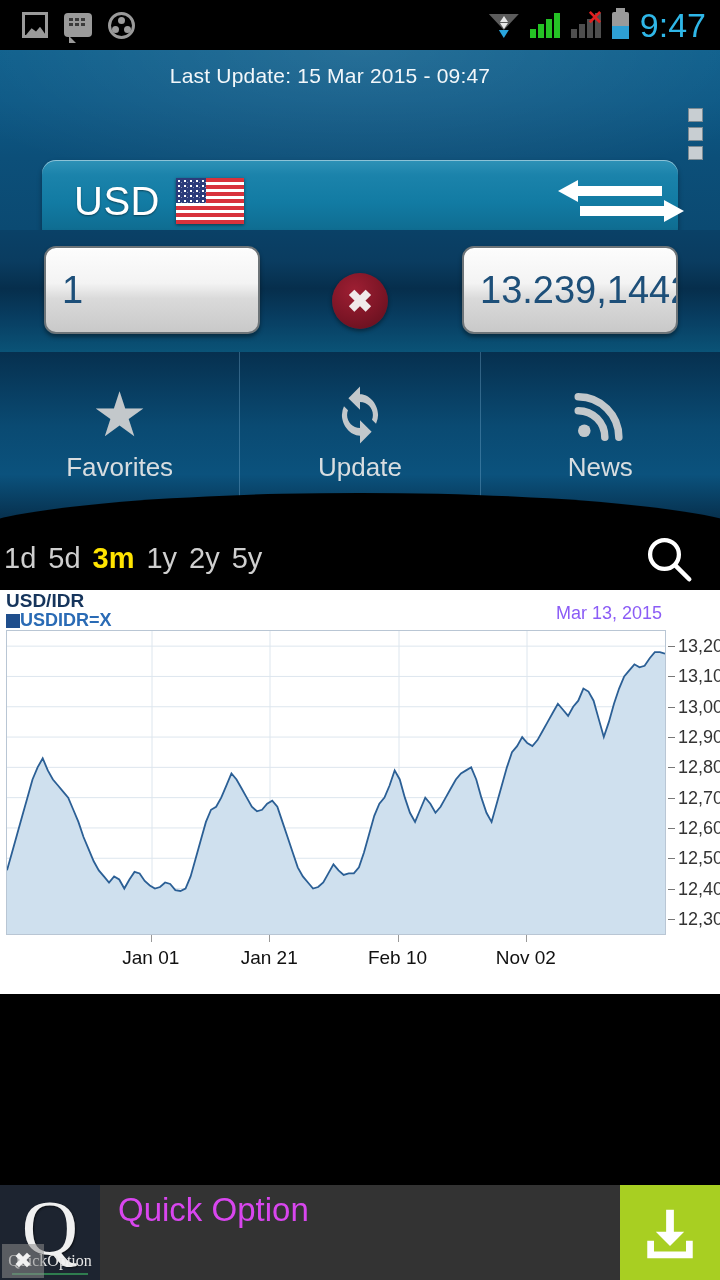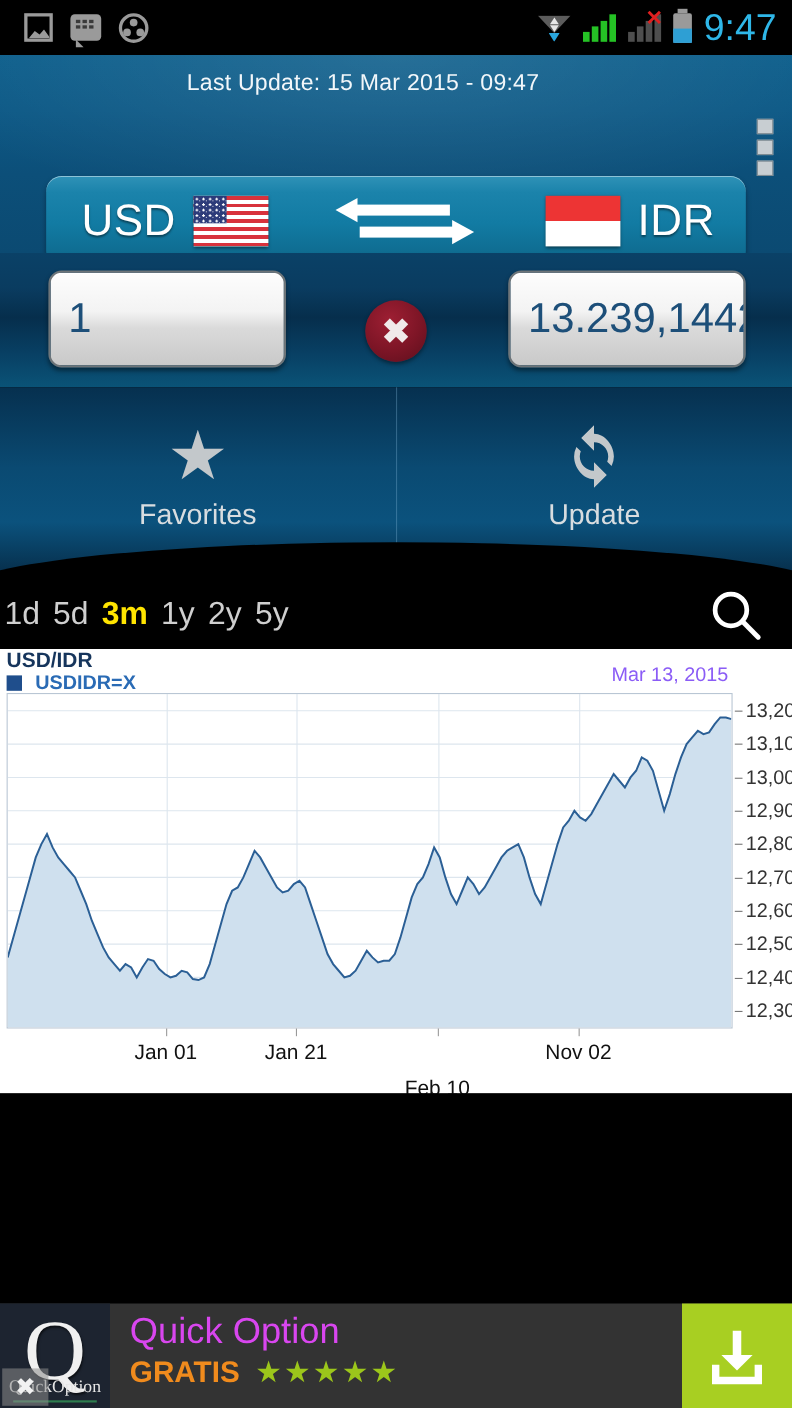--- a/index.html
+++ b/index.html
@@ -125,21 +125,21 @@
   #ranges{ display:flex; gap:12px; padding-left:4px; }
   #ranges span{ color:#cfcfcf; font-size:29px; }
   #ranges span.on{ color:#ffe400; font-weight:bold; }
   #searchicon{ margin-left:auto; margin-right:20px; width:62px; height:62px;
     display:flex; align-items:center; justify-content:center; }
 
   
   #chartwrap{ position:absolute; left:0; top:590px; width:720px; height:404px; background:#fff; }
   #ch-title{ position:absolute; left:6px; top:0px; color:#16355c; font-size:19px;
     font-weight:bold; font-family:"Liberation Sans", sans-serif; }
-  #ch-legend{ position:absolute; left:6px; top:20px; display:flex; align-items:center; gap:12px; }
+  #ch-legend{ position:absolute; left:6px; top:20px; display:flex; align-items:center; gap:0; }
   #ch-legend i{ width:14px; height:14px; background:#1f4e8c; display:block; }
   #ch-legend span{ color:#2a6bb5; font-size:18px; font-weight:bold; }
   #ch-date{ position:absolute; right:58px; top:13px; color:#8b5cf6; font-size:18px; }
   #plot{ position:absolute; left:6px; top:40px; width:660px; height:305px;
     border:1px solid #b9c6d4; background:#fff; overflow:hidden; }
   #plot svg{ display:block; }
   #yaxis{ position:absolute; left:668px; top:40px; width:52px; height:305px; }
   #yaxis div{ position:absolute; left:10px; color:#333; font-size:18px;
     transform:translateY(-50%); white-space:nowrap; }
   #yaxis i{ position:absolute; left:0; width:7px; height:1px; background:#777; }
@@ -221,24 +221,20 @@
     <div class="side l">
       <div class="cur-code">USD</div>
       <div class="flag us">
           <div class="canton"></div>
         </div>
     </div>
     <div class="swap">
       <div class="a1"></div>
         <div class="a2"></div>
     </div>
-    <div class="side r">
-      <div class="flag id"></div>
-      <div class="cur-code">IDR</div>
-    </div>
   </div>
 </div>
 
 <div id="amountrow">
   <div class="amt-field" id="amt-in">
     <span>1</span>
   </div>
   <div id="clearbtn">
     <b>✖</b>
   </div>
@@ -255,20 +251,30 @@
     <div class="lbl">Favorites</div>
   </div>
   <div class="act">
     <div class="glyph refresh">
       <svg width="62" height="62" viewBox="0 0 24 24">
         <path fill="#c3c8cb" d="M12 4V1L7.5 5.5 12 10V7c2.76 0 5 2.24 5 5 0 .64-.12 1.25-.35 1.81l1.55 1.55A7.93 7.93 0 0 0 19 12c0-3.87-3.13-8-7-8z"></path>
         <path fill="#c3c8cb" d="M12 17c-2.76 0-5-2.24-5-5 0-.64.12-1.25.35-1.81L5.8 8.64A7.93 7.93 0 0 0 5 12c0 3.87 3.13 8 7 8v3l4.5-4.5L12 14v3z"></path>
       </svg>
     </div>
     <div class="lbl">Update</div>
+  </div>
+  <div class="act">
+    <div class="glyph rss">
+      <svg width="58" height="58" viewBox="0 0 24 24">
+        <circle cx="5.5" cy="18.5" r="2.6" fill="#c3c8cb"></circle>
+        <path d="M3 10.2a11 11 0 0 1 11 11" stroke="#c3c8cb" stroke-width="3.1" fill="none" stroke-linecap="round"></path>
+        <path d="M3 4.4a16.8 16.8 0 0 1 16.8 16.8" stroke="#c3c8cb" stroke-width="3.1" fill="none" stroke-linecap="round"></path>
+      </svg>
+    </div>
+    <div class="lbl">News</div>
   </div>
 </div>
 
 <div id="rangebar">
   <div id="ranges">
       <span>1d</span>
       <span>5d</span>
       <span class="on" style="color: rgb(255, 228, 0);">3m</span>
       <span>1y</span>
       <span>2y</span>
@@ -333,40 +339,36 @@
       <div style="top: 258.55px;">12,400</div>
       <i style="top: 288.85px;"></i>
       <div style="top: 288.85px;">12,300</div>
     </div>
   <div id="xaxis">
       <i style="left: 150.76px;"></i>
       <div style="left: 150.76px; top: 9px;">Jan 01</div>
       <i style="left: 269.2px;"></i>
       <div style="left: 269.2px; top: 9px;">Jan 21</div>
       <i style="left: 397.51px;"></i>
-      <div style="left: 397.51px; top: 9px; margin-top: 32px;">Feb 10</div>
+      <div style="left: 397.51px; top: 9px;">Feb 10</div>
       <i style="left: 525.82px;"></i>
       <div style="left: 525.82px; top: 9px;">Nov 02</div>
     </div>
 </div>
 
 <div id="filler"></div>
 
 <div id="ad">
   <div id="ad-icon">
     <div class="q">Q</div>
     <div class="brand">QuickOption</div>
     <div id="ad-close">✖</div>
   </div>
   <div id="ad-text">
     <div id="ad-title">Quick Option</div>
-    <div id="ad-sub">
-      <div id="ad-price">GRATIS</div>
-      <div id="ad-stars">★★★★★</div>
-    </div>
   </div>
   <div id="ad-cta">
     <svg width="62" height="62" viewBox="0 0 24 24">
       <path d="M12 3 L12 13" stroke="#ffffff" stroke-width="3" stroke-linecap="butt"></path>
       <path d="M6.5 11.5 L12 17 L17.5 11.5" fill="#ffffff"></path>
       <path d="M4.5 15 L4.5 20.5 L19.5 20.5 L19.5 15" stroke="#ffffff" stroke-width="2.6" fill="none"></path>
     </svg>
   </div>
 </div>
 

